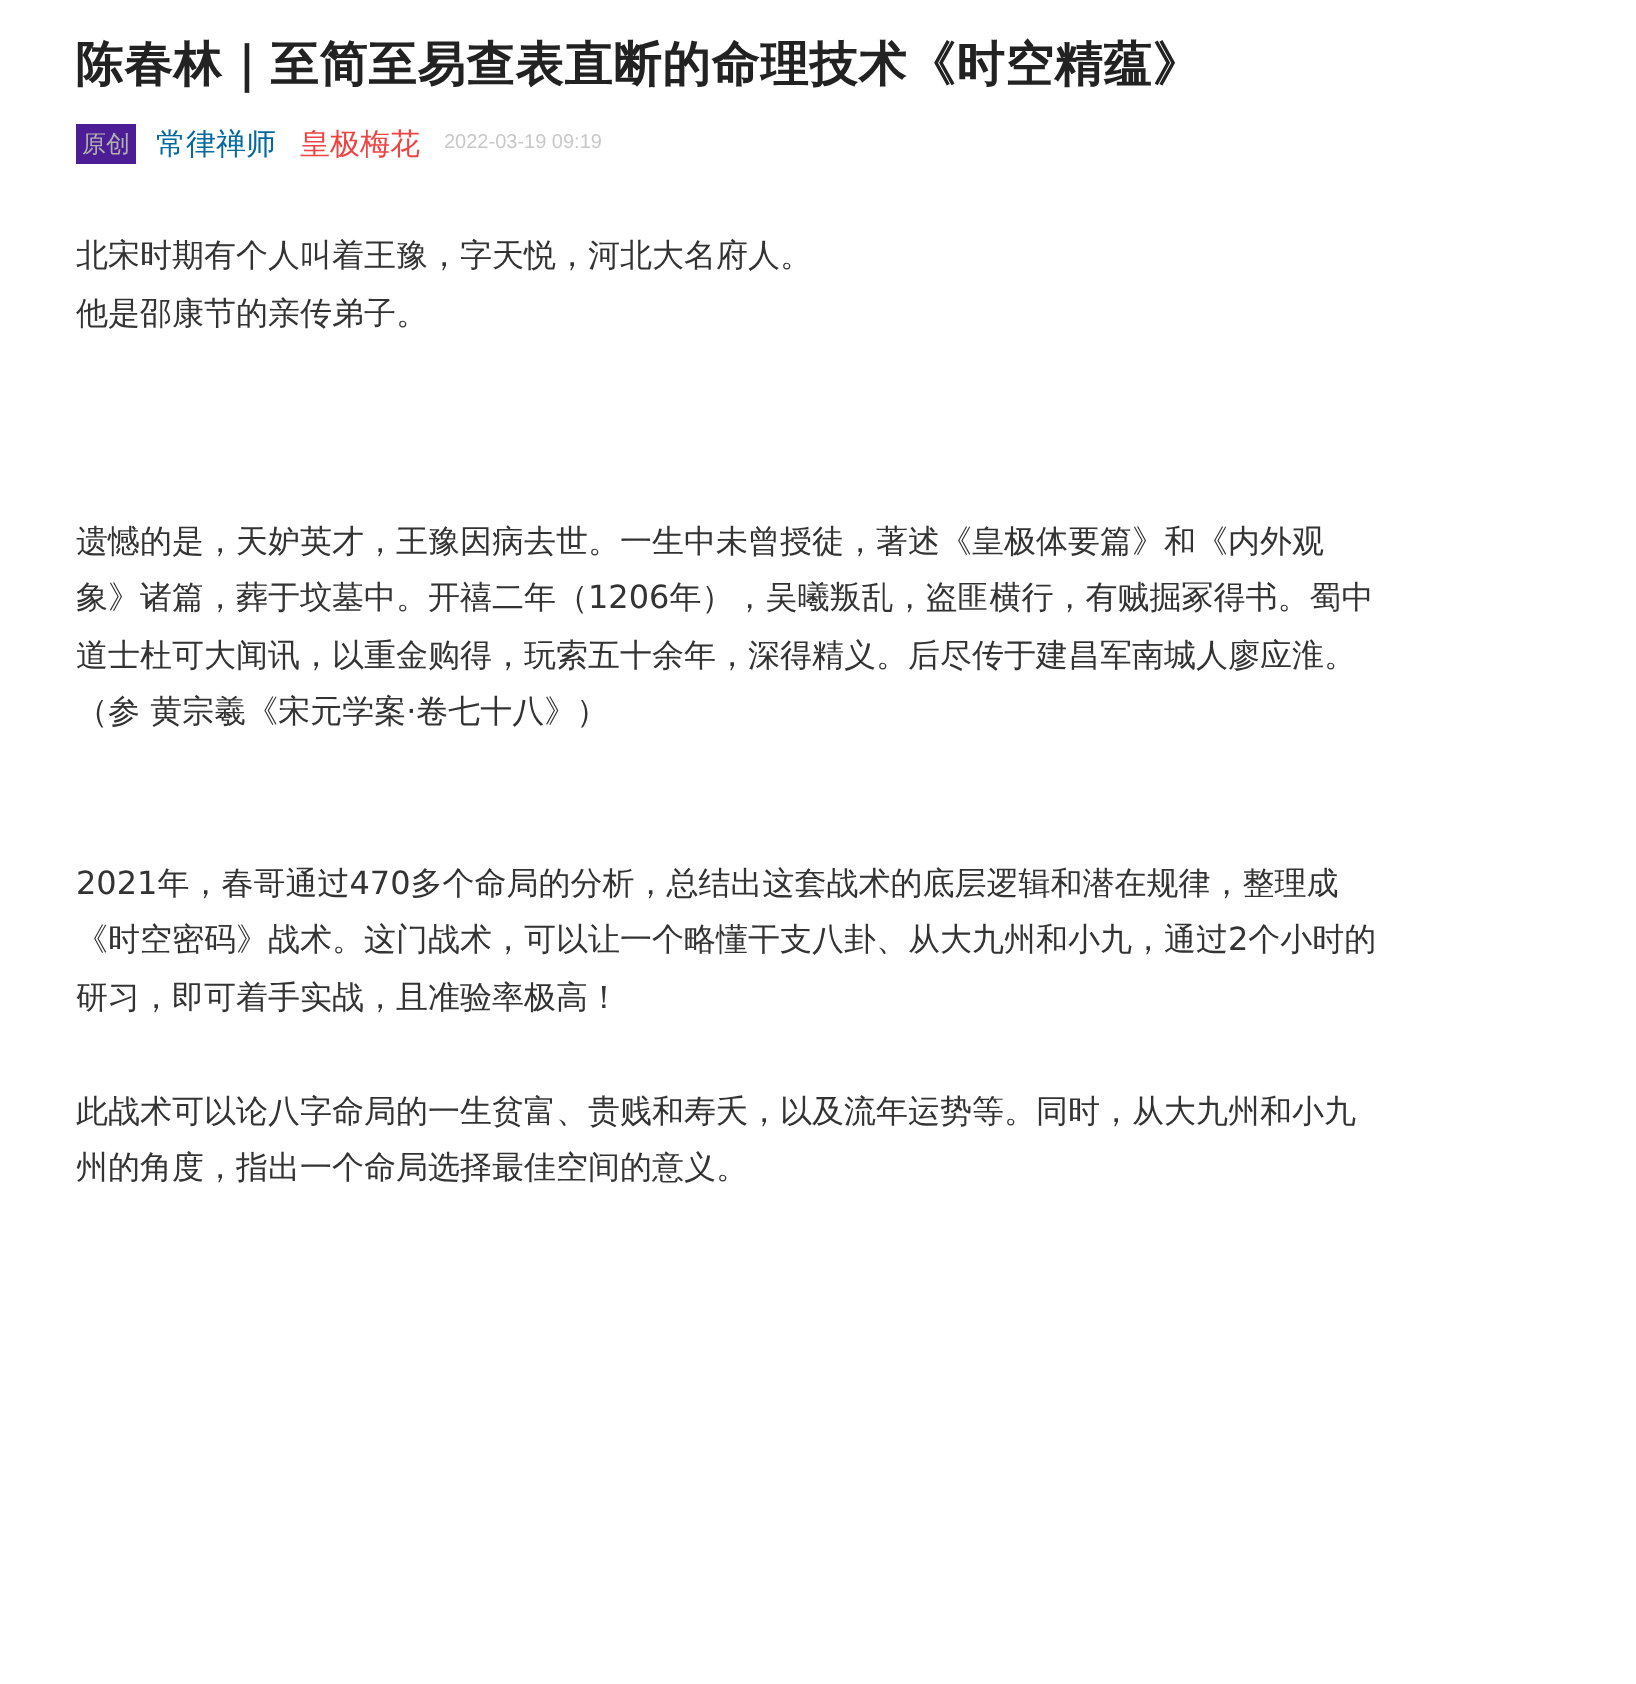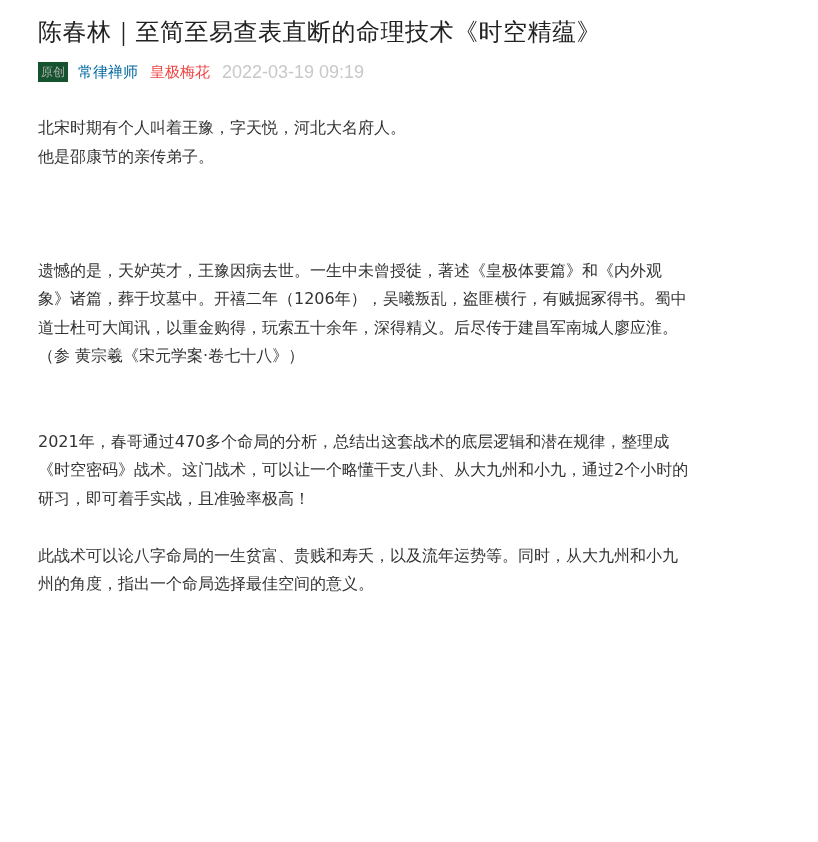--- a/index.html
+++ b/index.html
@@ -20,56 +20,56 @@
       left: 38px;
       top: 0;
       width: 760px;
     }
     .title {
       margin: 0;
       position: absolute;
       top: 14px;
       left: 0;
       font-size: 24px;
-      font-weight: normal;
+      font-weight: bold;
       color: #222222;
       letter-spacing: 0.5px;
       white-space: nowrap;
       line-height: 36px;
     }
     .meta {
       position: absolute;
       top: 62px;
       left: 0;
       display: flex;
       align-items: center;
       font-size: 15px;
       white-space: nowrap;
       line-height: 20px;
     }
     .meta .badge {
-      background: #14532d;
+      background: #4c1d95;
       color: #b2b2b2;
       font-size: 12px;
       padding: 1px 3px;
       margin-right: 10px;
       line-height: 18px;
     }
     .meta .author {
       color: #0369a1;
       margin-right: 12px;
     }
     .meta .account {
       color: #ef4444;
       margin-right: 12px;
     }
     .meta .date {
       color: #c8c8c8;
       font-family: "Liberation Sans", sans-serif;
-      font-size: 18px;
+      font-size: 10px;
     }
     .content {
       position: absolute;
       top: 114px;
       left: 0;
       width: 700px;
       font-size: 16px;
       line-height: 28.5px;
       color: #333333;
     }

